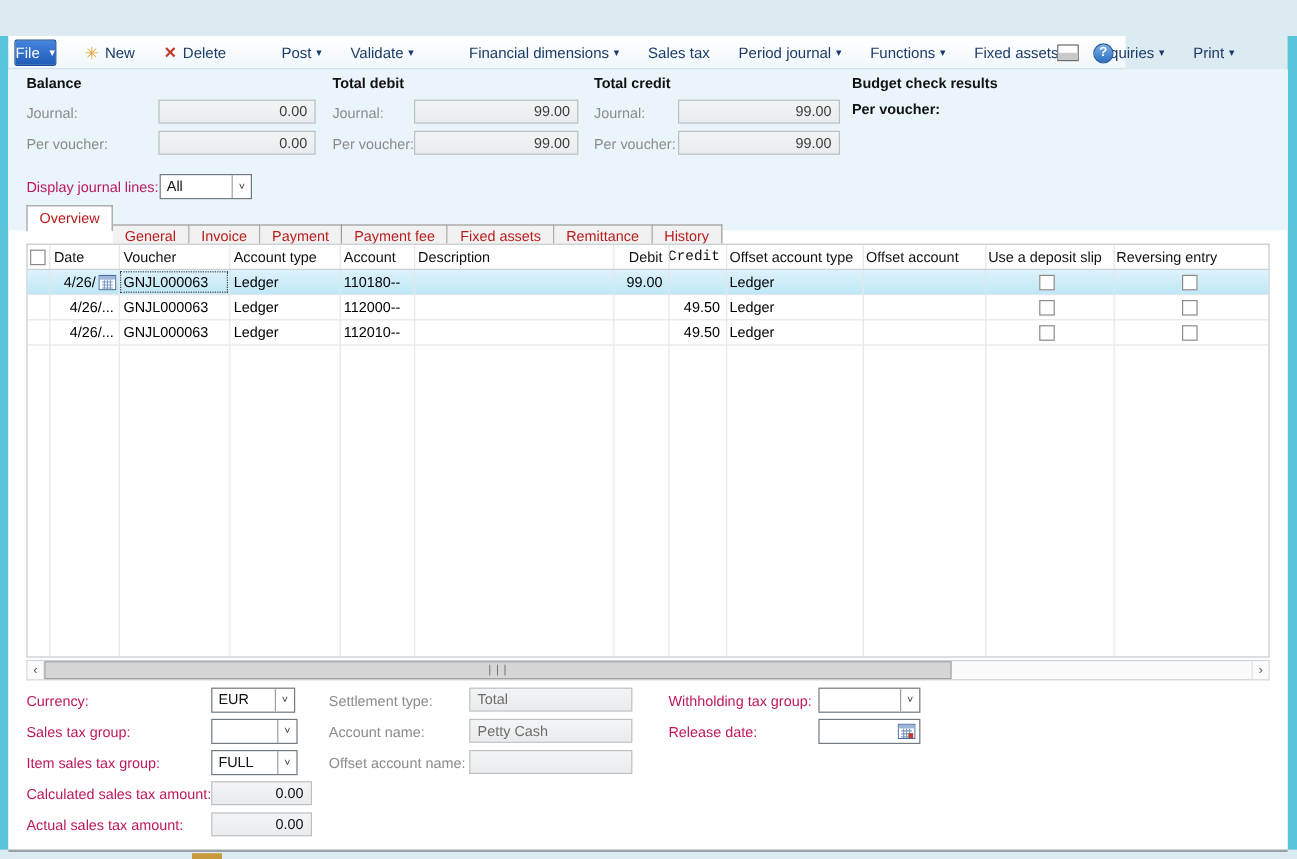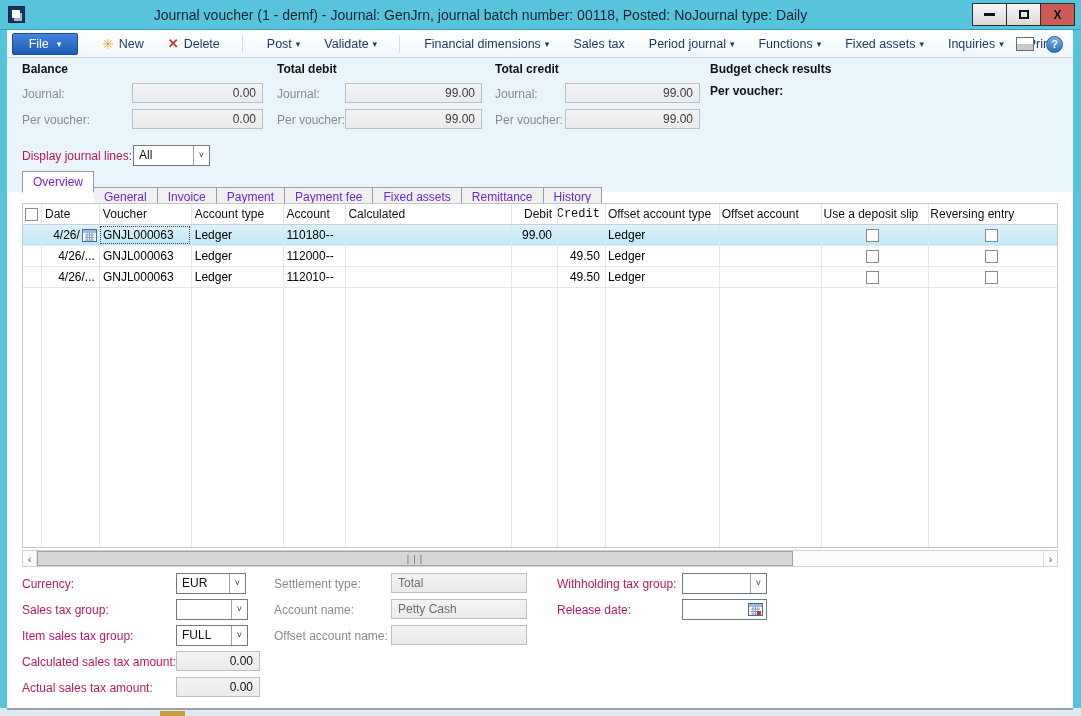--- a/index.html
+++ b/index.html
@@ -17,21 +17,21 @@
     text-align:center; font-size:14px; color:#0d2333; }
   .win-controls { position:absolute; right:6px; top:3px; display:flex; }
   .win-btn { width:35px; height:23px; border:1px solid #2e2e2e; margin-left:-1px;
     background:linear-gradient(#f7f7f7,#d9d9d9); display:flex; align-items:center; justify-content:center;
     font-size:12px; font-weight:bold; color:#111; cursor:default; }
   .win-btn.close { background:#cd5b55; }
   .min-glyph { display:block; width:11px; height:3px; background:#111; }
   .max-glyph { display:block; width:10px; height:9px; border:2px solid #111; background:transparent; }
 
   
-  .toolbar { position:absolute; left:7px; top:30px; width:1066px; height:28px;
+  .toolbar { position:absolute; left:7px; top:30px; width:931px; height:28px;
     background:linear-gradient(#ffffff,#f0f7fb); border-bottom:1px solid #c9dae3;
     display:flex; align-items:center; font-size:12.5px; color:#1d3b67; }
   .file-btn { margin-left:5px; width:66px; height:22px; border:1px solid #1b4f9e; border-radius:2px;
     background:linear-gradient(#4384dd,#1f5cb7); color:#fff; display:flex; align-items:center;
     justify-content:center; gap:8px; font-size:12.5px; }
   .tb-btn { display:flex; align-items:center; gap:5px; margin-left:24px; white-space:nowrap; }
   .tb-menu { display:flex; align-items:center; gap:4px; margin-left:24px; white-space:nowrap; }
   .star { color:#e8a63a; font-size:14px; }
   .delx { color:#c0392b; font-size:13px; font-weight:bold; }
   .tb-sep { width:1px; height:18px; background:#d3dde4; margin-left:22px; }
@@ -59,21 +59,21 @@
   .edit-field { position:absolute; height:21px; background:#fff; border:1px solid #707a80;
     font-size:12px; color:#222; line-height:19px; padding-left:5px; }
   .select { position:absolute; height:21px; background:#fff; border:1px solid #707a80;
     font-size:12px; color:#111; line-height:19px; padding-left:5px; }
   .select .chev { position:absolute; right:0; top:0; width:16px; height:100%;
     border-left:1px solid #9aa2a7; display:flex; align-items:center; justify-content:center;
     font-size:9px; color:#333; }
   .cal-svg { position:absolute; right:3px; top:3px; }
 
   
-  .tabs { position:absolute; left:22px; top:171px; height:21px; display:flex; font-size:12px; color:#6d28d9; }
+  .tabs { position:absolute; left:22px; top:171px; height:21px; display:flex; font-size:12px; color:#b91c1c; }
   .tab { height:20px; margin-top:16px; padding:0 10px; line-height:19px; background:#f1f1f1;
     border:1px solid #9b9b9b; border-left:none; }
   .tab:first-child { border-left:1px solid #9b9b9b; }
   .tab.active { height:22px; margin-top:0; line-height:21px; background:#fff; border-left:1px solid #9b9b9b;
     border-bottom:1px solid #fff; position:relative; z-index:2; }
 
   
   .grid { position:absolute; left:22px; top:203px; width:1036px; height:345px;
     border:1px solid #c2c8cc; background:#fff; font-size:12px; }
   .vline { position:absolute; top:0; bottom:0; width:1px; background:#e2e7ea; pointer-events:none; z-index:5; }
@@ -99,35 +99,20 @@
 
   .bottom-line { position:absolute; left:7px; top:708px; width:1066px; height:2px; background:#99a2a8; }
   .bottom-strip { position:absolute; left:7px; top:710px; width:1066px; height:6px; background:#dcebf1; }
   .tan-chip { position:absolute; left:160px; top:711px; width:25px; height:5px; background:#c89a3f; }
 </style>
 </head>
 <body>
 
 <div id="window">
 
-  <div class="titlebar">
-    <div class="app-icon"></div>
-    <div class="title-text">Journal voucher (1 - demf) - Journal: GenJrn, journal batch number: 00118, Posted: NoJournal type: Daily</div>
-    <div class="win-controls">
-      <div class="win-btn">
-          <span class="min-glyph"></span>
-        </div>
-      <div class="win-btn">
-          <span class="max-glyph"></span>
-        </div>
-      <div class="win-btn close">
-          <span>X</span>
-        </div>
-    </div>
-  </div>
 
   <div class="side-border left"></div>
   <div class="side-border right"></div>
 
   <div class="toolbar">
     <div class="file-btn">
       <span>File</span>
       <span style="font-size:9px;">▾</span>
     </div>
     <div class="tb-btn">
@@ -243,21 +228,21 @@
     <div class="hline" style="top:83px;"></div>
 
     <div class="grow" style="top:0; height:20px;">
       <div class="gcell" style="width:18px; justify-content:center; padding:0;">
           <span class="cb"></span>
         </div>
       <div class="gcell ghead" style="width:58px;">Date</div>
       <div class="gcell ghead" style="width:92px;">Voucher</div>
       <div class="gcell ghead" style="width:92px;">Account type</div>
       <div class="gcell ghead" style="width:62px;">Account</div>
-      <div class="gcell ghead" style="width:166px;">Calculated</div>
+      <div class="gcell ghead" style="width:166px;">Description</div>
       <div class="gcell ghead num" style="width:46px;">Debit</div>
       <div class="gcell ghead num" style="width:48px;font-family:Liberation Mono, monospace;">Credit</div>
       <div class="gcell ghead" style="width:114px;">Offset account type</div>
       <div class="gcell ghead" style="width:102px;">Offset account</div>
       <div class="gcell ghead" style="width:107px;">Use a deposit slip</div>
       <div class="gcell ghead" style="width:131px;">Reversing entry</div>
     </div>
 
     <div class="grow row-sel" style="top:21px; height:20px;">
       <div class="gcell" style="width:18px;"></div>

